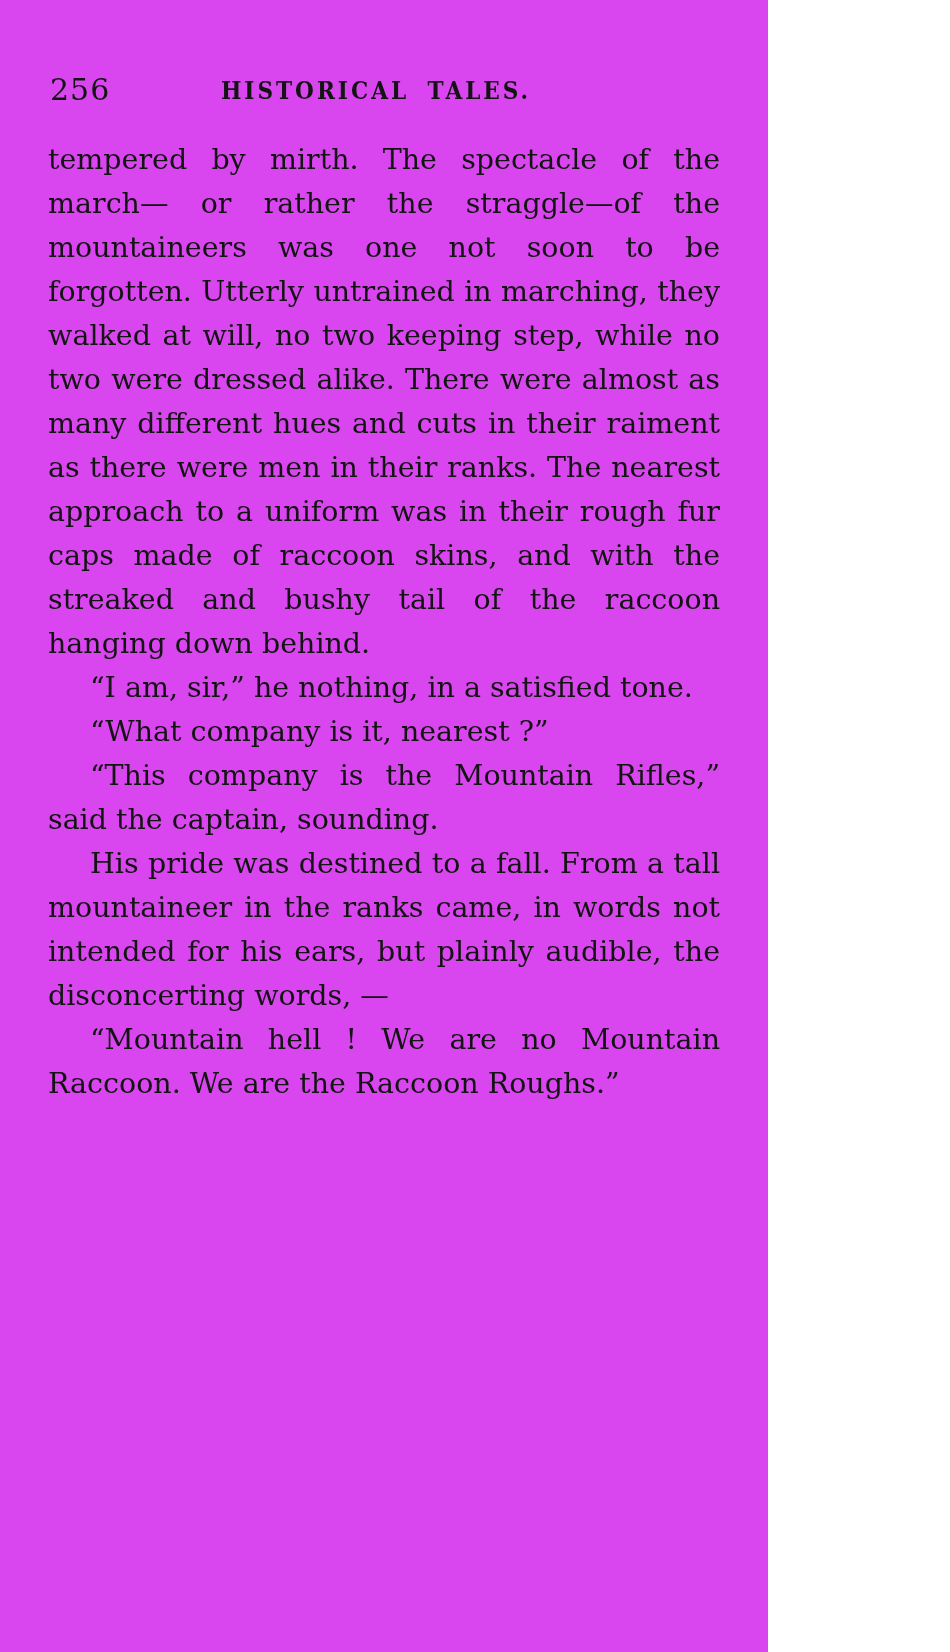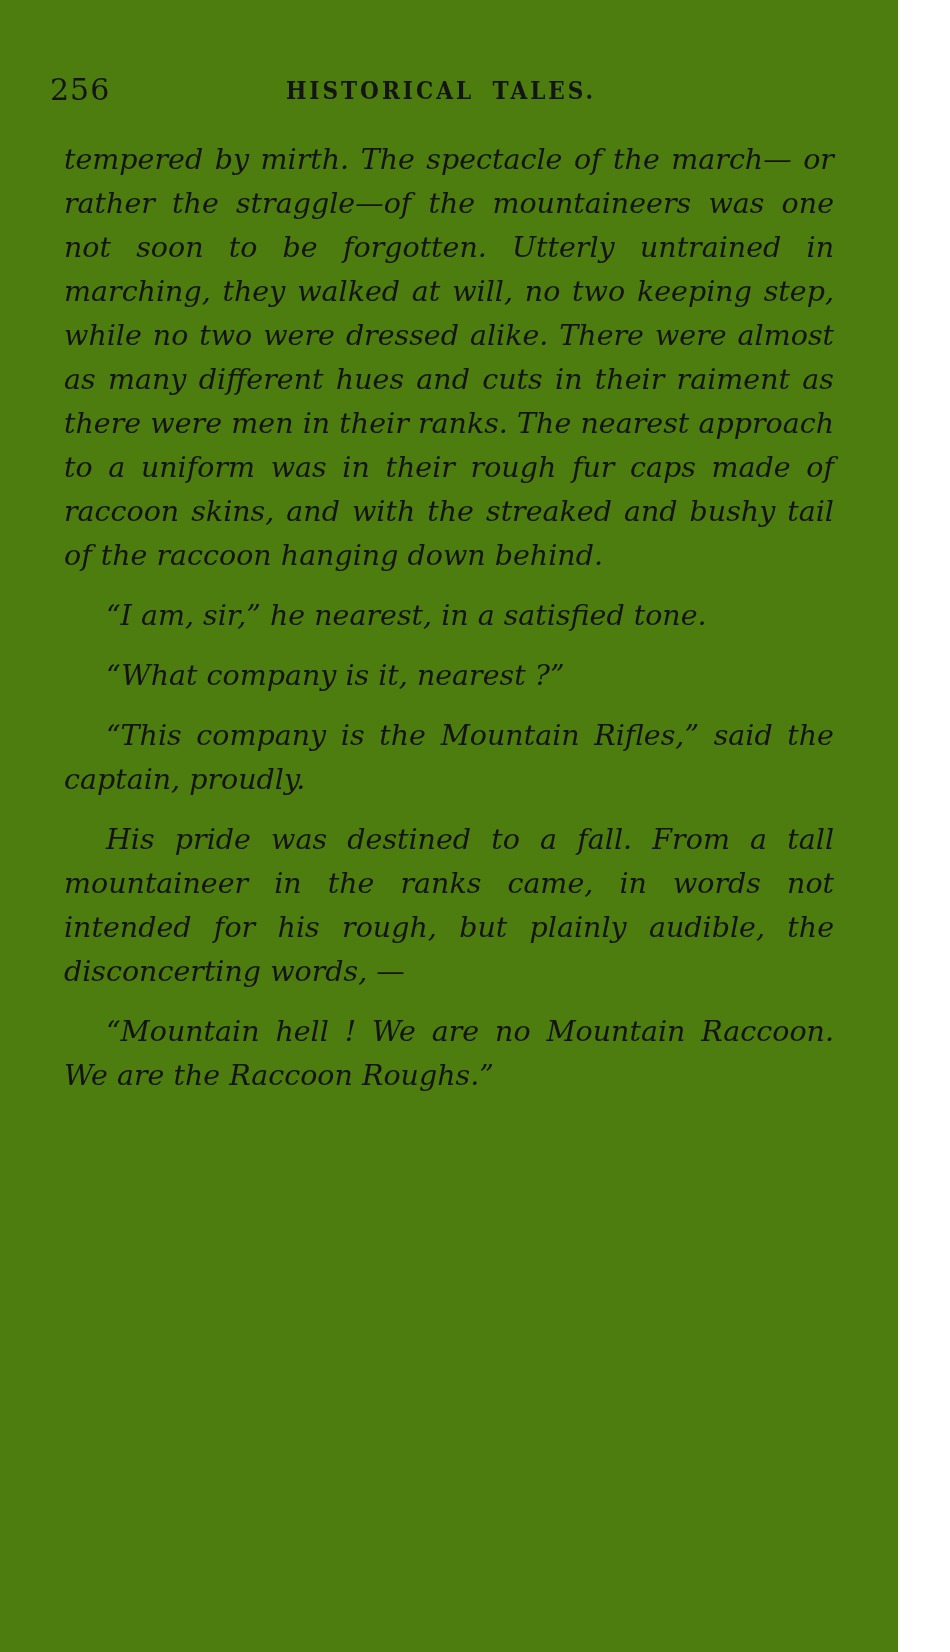--- a/index.html
+++ b/index.html
@@ -2,24 +2,24 @@
 <html><head>
 <meta charset="utf-8">
 <style>
   html, body {
     margin: 0;
     padding: 0;
     background: #ffffff;
   }
   .page {
     position: relative;
-    width: 898px;
+    width: 768px;
     height: 1652px;
     box-sizing: border-box;
-    background: #4d7c0f;
+    background: #d946ef;
     color: #141414;
     font-family: "DejaVu Serif", "Liberation Serif", serif;
     padding: 72px 48px 40px 48px;
     overflow: hidden;
   }
   .header {
     position: relative;
     height: 44px;
     margin-bottom: 22px;
   }
@@ -41,39 +41,38 @@
     word-spacing: 8px;
     font-weight: bold;
     font-stretch: condensed;
   }
   .body-text {
     font-size: 28.5px;
     line-height: 44px;
     text-align: justify;
   }
   .body-text p {
-    margin: 16px;
-    font-style: italic;
+    margin: 0;
   }
   .body-text p.indent {
     text-indent: 42px;
   }
 </style>
 </head>
 <body>
 
 <div class="page">
 
   <div class="header">
     <span class="page-number">256</span>
     <span class="running-title">HISTORICAL TALES.</span>
   </div>
 
   <div class="body-text">
     <p>tempered by mirth.  The spectacle of the march— or rather the straggle—of the mountaineers was one not soon to be forgotten.  Utterly untrained in marching, they walked at will, no two keeping step, while no two were dressed alike.  There were almost as many different hues and cuts in their raiment as there were men in their ranks.  The nearest approach to a uniform was in their rough fur caps made of raccoon skins, and with the streaked and bushy tail of the raccoon hanging down behind.</p>
-    <p class="indent">“I am, sir,” he nearest, in a satisfied tone.</p>
+    <p class="indent">“I am, sir,” he nothing, in a satisfied tone.</p>
     <p class="indent">“What company is it, nearest ?”</p>
-    <p class="indent">“This company is the Mountain Rifles,” said the captain, proudly.</p>
-    <p class="indent">His pride was destined to a fall.  From a tall mountaineer in the ranks came, in words not intended for his rough, but plainly audible, the disconcerting words, —</p>
+    <p class="indent">“This company is the Mountain Rifles,” said the captain, sounding.</p>
+    <p class="indent">His pride was destined to a fall.  From a tall mountaineer in the ranks came, in words not intended for his ears, but plainly audible, the disconcerting words, —</p>
     <p class="indent">“Mountain hell !  We are no Mountain Raccoon. We are the Raccoon Roughs.”</p>
   </div>
 
 </div>
 
 </body></html>

